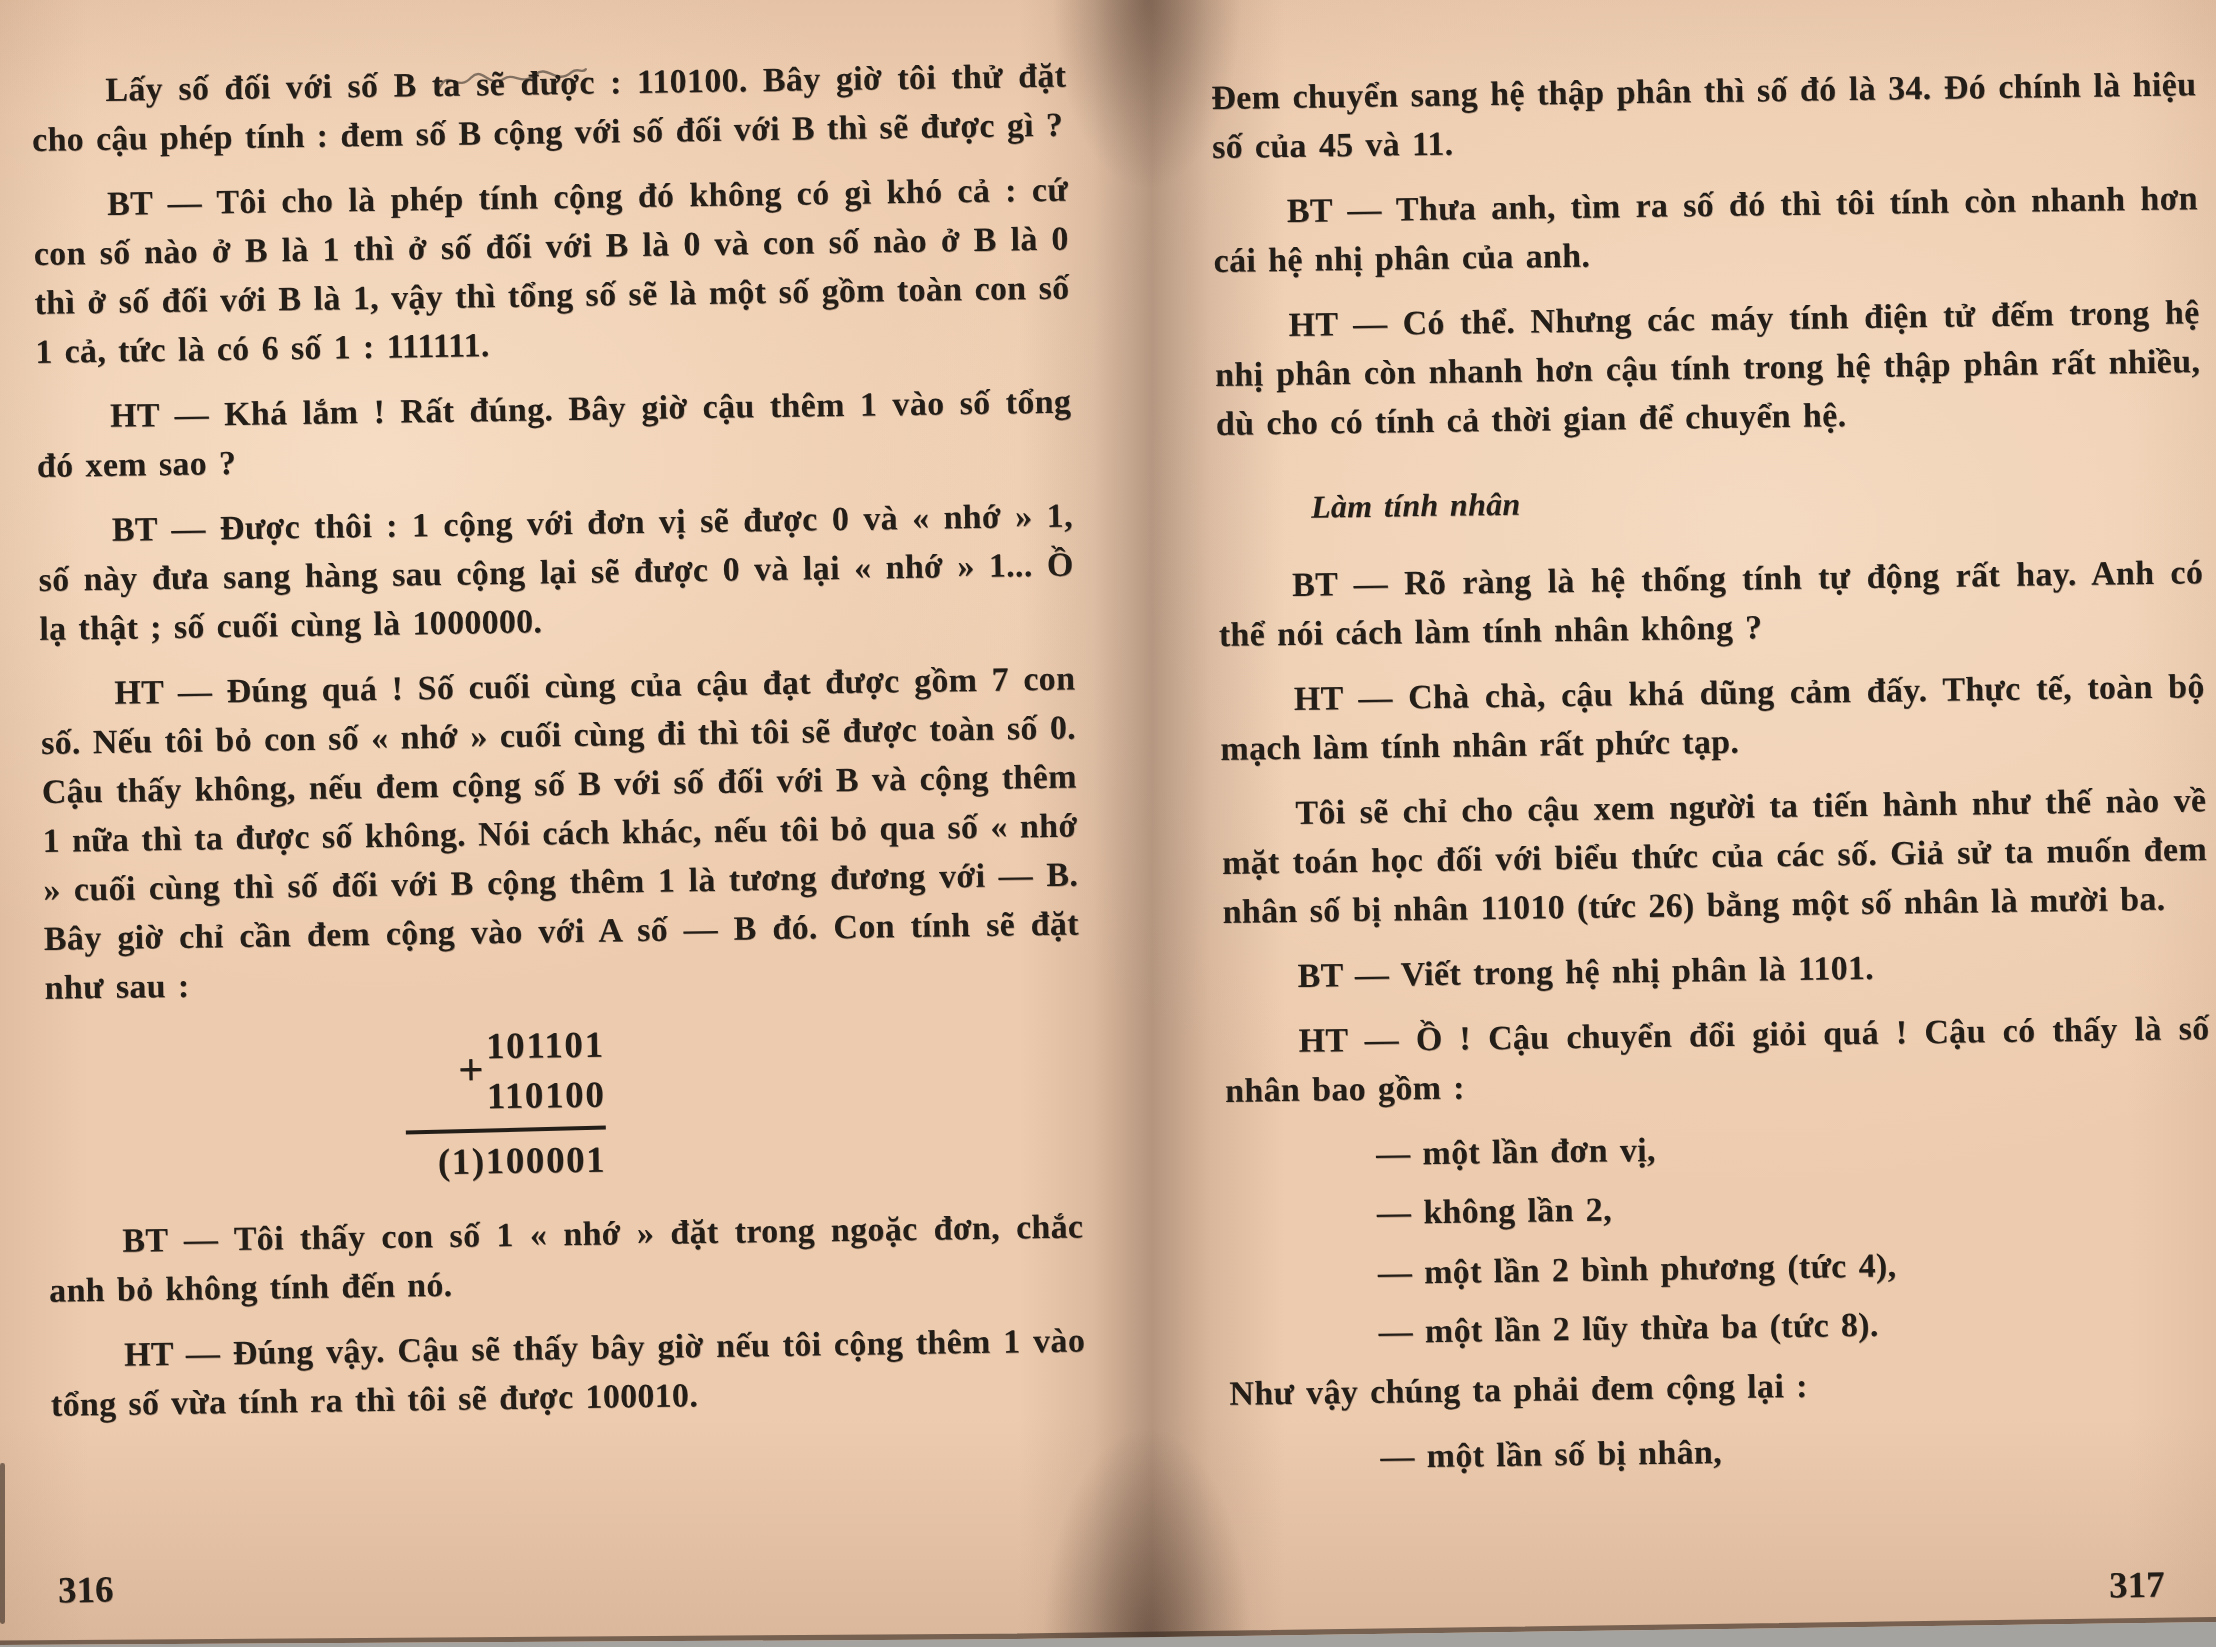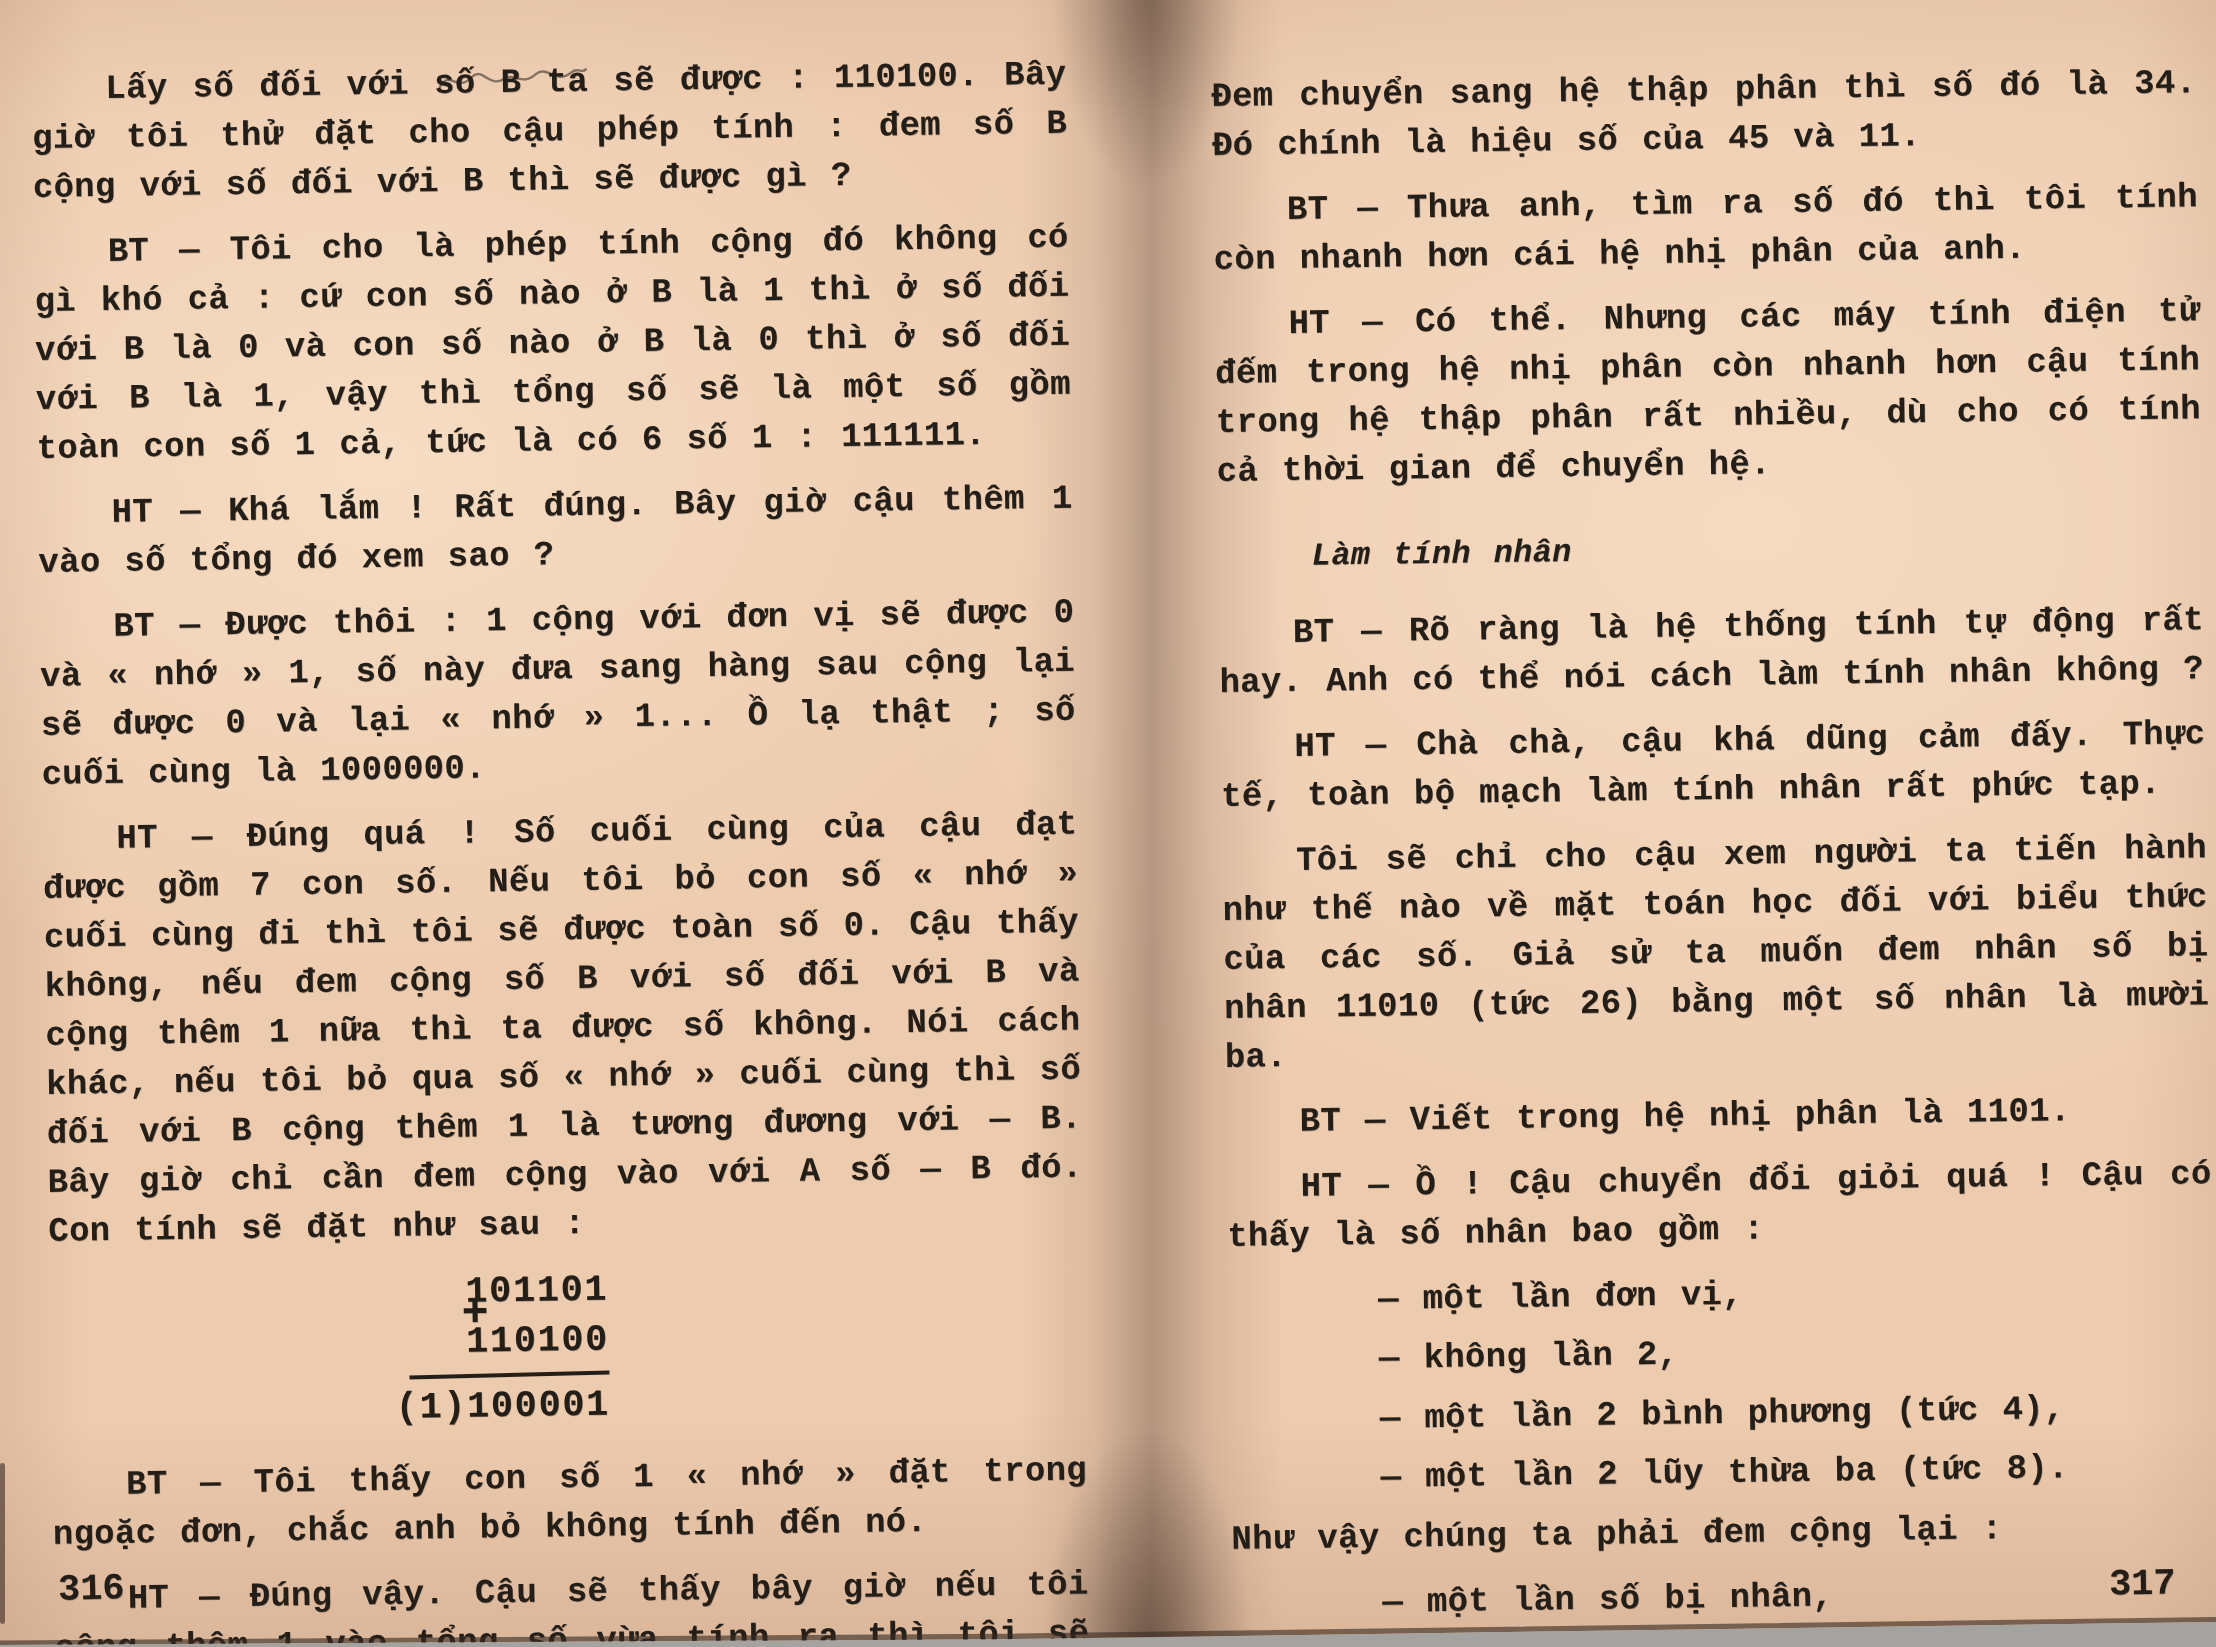--- a/index.html
+++ b/index.html
@@ -2,21 +2,21 @@
 <html style="font-size:13px"><head>
 <meta charset="utf-8">
 <title>Document</title>
 <style>
   html,body{margin:0;padding:0;background:#8e8a84;}
   .canvas{
     position:relative;
     width:2216px;height:1648px;
     overflow:hidden;
     background:#edcbae;
-    font-family:Liberation Mono, monospace;
+    font-family:Liberation Serif, serif;
   }
   
   .shading{
     position:absolute;inset:0;pointer-events:none;
     background:
       radial-gradient(1050px 767px at 17% 28%, rgba(255,238,216,0.50), rgba(255,238,216,0) 70%),
       radial-gradient(1211px 888px at 79% 32%, rgba(255,240,220,0.42), rgba(255,240,220,0) 75%),
       linear-gradient(90deg, rgba(168,128,100,0.18) 0%, rgba(168,128,100,0) 4%, rgba(168,128,100,0) 96%, rgba(168,128,100,0.15) 100%),
       linear-gradient(180deg, rgba(172,132,104,0.12) 0%, rgba(172,132,104,0) 7%, rgba(172,132,104,0) 86%, rgba(150,110,85,0.22) 100%);
   }

